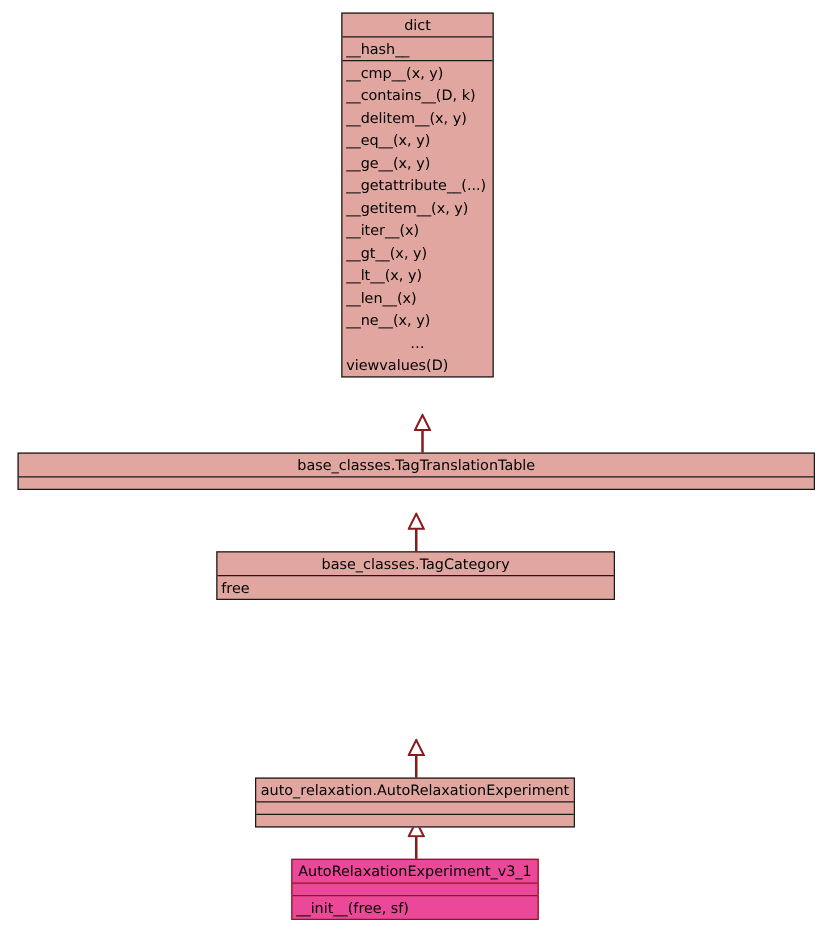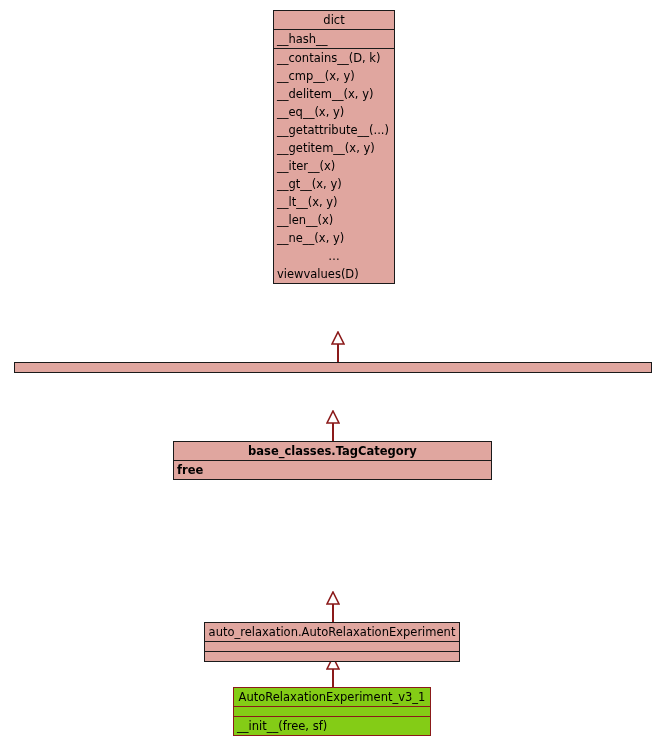--- a/index.html
+++ b/index.html
@@ -25,21 +25,21 @@
 
   
   .umlbox {
     position: absolute;
     box-sizing: border-box;
     border: 1px solid #1a1a1a;
     background: #e0a69f;
     z-index: 2;
   }
   .umlbox.lite {
-    background: #84cc16;
+    background: #ec4899;
     border-color: #8b1a1a;
   }
 
   .compartment {
     box-sizing: border-box;
     border-bottom: 1px solid #1a1a1a;
     padding: 0;
   }
   .umlbox.lite .compartment {
     border-bottom-color: #8b1a1a;
@@ -129,43 +129,47 @@
   </div>
 
   <div class="umlbox" style="left:273px; top:10px; width:122px;">
     <div class="compartment title-comp">
       <div class="row center">dict</div>
     </div>
     <div class="compartment">
       <div class="row">__hash__</div>
     </div>
     <div class="compartment">
+      <div class="row">__cmp__(x, y)</div>
       <div class="row">__contains__(D, k)</div>
-      <div class="row">__cmp__(x, y)</div>
       <div class="row">__delitem__(x, y)</div>
       <div class="row">__eq__(x, y)</div>
+      <div class="row">__ge__(x, y)</div>
       <div class="row">__getattribute__(...)</div>
       <div class="row">__getitem__(x, y)</div>
       <div class="row">__iter__(x)</div>
       <div class="row">__gt__(x, y)</div>
       <div class="row">__lt__(x, y)</div>
       <div class="row">__len__(x)</div>
       <div class="row">__ne__(x, y)</div>
       <div class="row center">…</div>
       <div class="row">viewvalues(D)</div>
     </div>
   </div>
 
   <div class="umlbox" style="left:14px; top:362px; width:638px;">
-    <div class="compartment">
-      <div class="row empty"></div>
-    </div>
-  </div>
-
-  <div class="umlbox" style="left:173px; top:441px; width:319px;font-weight:bold;">
+    <div class="compartment title-comp">
+      <div class="row center">base_classes.TagTranslationTable</div>
+    </div>
+    <div class="compartment">
+      <div class="row empty"></div>
+    </div>
+  </div>
+
+  <div class="umlbox" style="left:173px; top:441px; width:319px;">
     <div class="compartment title-comp">
       <div class="row center">base_classes.TagCategory</div>
     </div>
     <div class="compartment">
       <div class="row">free</div>
     </div>
   </div>
 
   <div class="umlbox" style="left:204px; top:622px; width:256px;">
     <div class="compartment title-comp">

